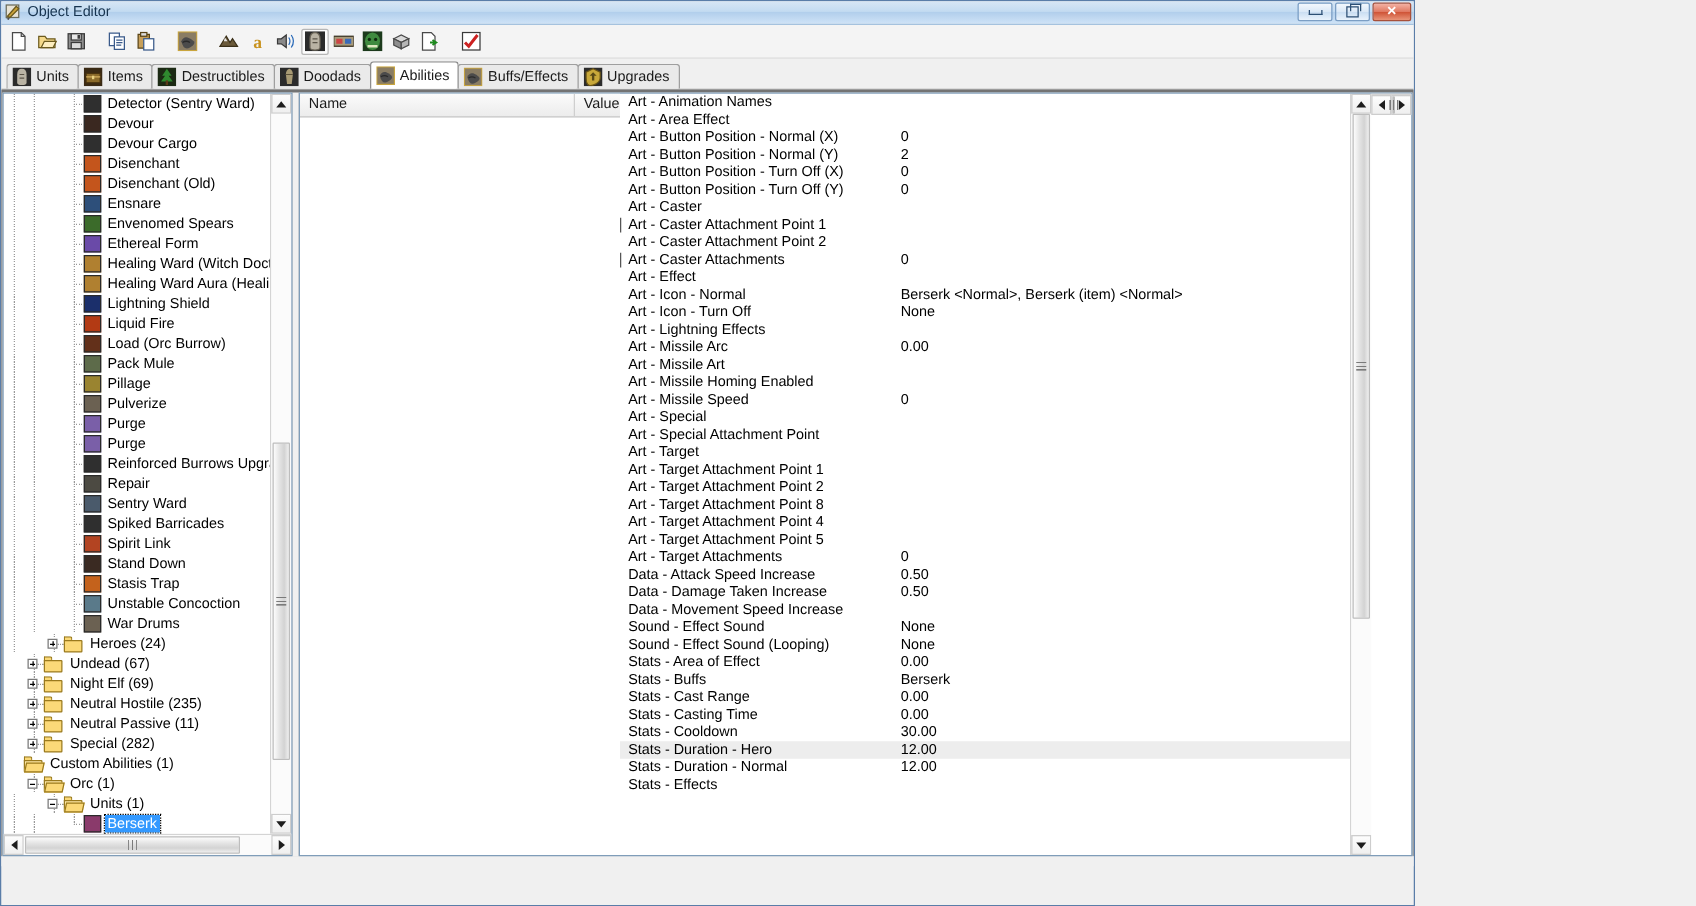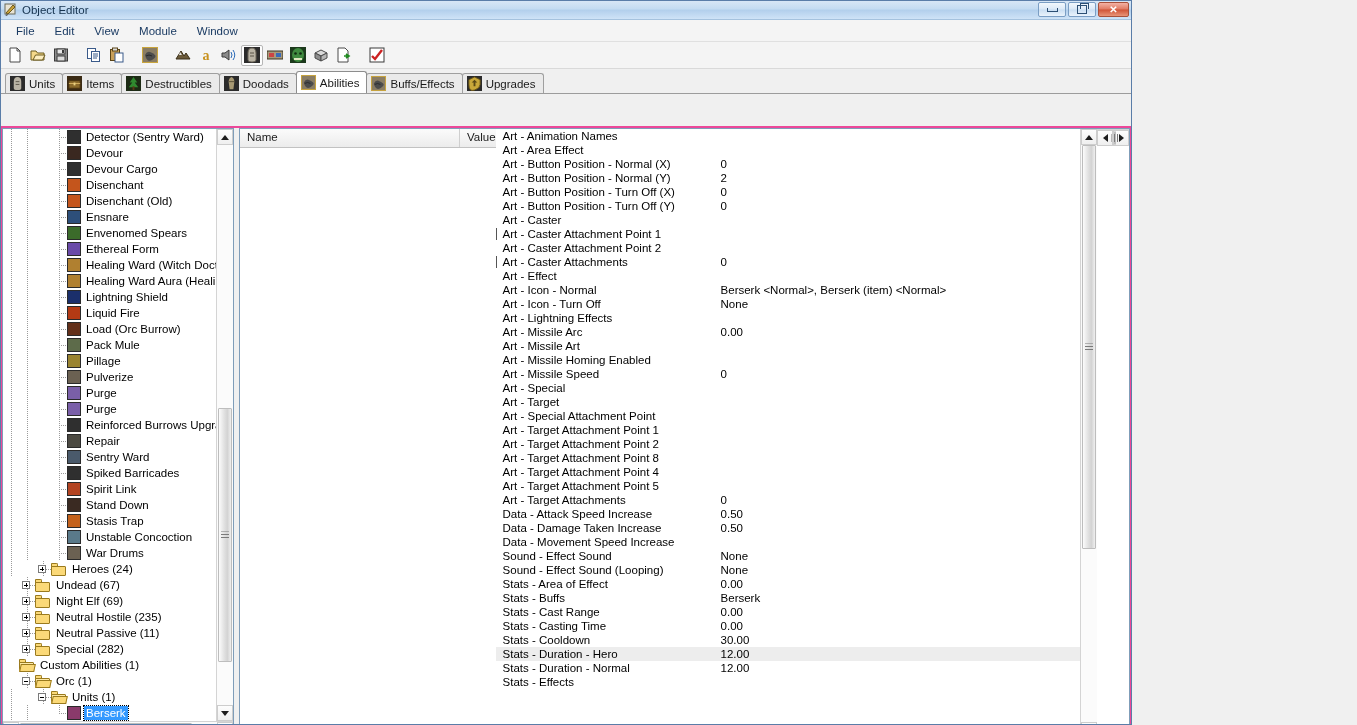--- a/index.html
+++ b/index.html
@@ -52,21 +52,21 @@
   .tabbar{height:24px;background:#f0f0f0;display:flex;align-items:flex-end;padding-left:4px;
           border-bottom:1px solid #9c9c9c;position:relative;}
   .tab{height:20px;display:flex;align-items:center;gap:4px;padding:0 7px 0 4px;
        border:1px solid #9f9f9f;border-bottom:none;background:#eaeaea;
        border-radius:3px 3px 0 0;margin-right:-1px;font-size:11.5px;color:#1a1a1a;
        box-sizing:border-box;position:relative;margin-top:48px;}
   .tab.selected{background:#ffffff;height:22px;z-index:3;border-color:#8d8d8d;}
   .tab .ticon{width:15px;height:15px;flex:0 0 auto;position:relative;}
 
   
-  .main{display:flex;height:613px;background:#ec4899;padding:2px 1px 0 1px;box-sizing:border-box;margin-top:32px;}
+  .main{display:flex;height:613px;background:#737373;padding:2px 1px 0 1px;box-sizing:border-box;}
 
   
   .treepanel{width:232px;display:flex;flex-direction:column;background:#fff;
              border:1px solid #7f9db9;box-sizing:border-box;position:relative;}
   .treewrap{flex:1;display:flex;overflow:hidden;position:relative;}
   .tree{flex:1;overflow:hidden;position:relative;background:#fff;}
   .trow{height:16px;display:flex;align-items:center;white-space:nowrap;font-size:11.5px;color:#000;position:relative;}
   .indent{width:16px;height:16px;flex:0 0 auto;position:relative;}
   .vline:after{content:"";position:absolute;left:8px;top:0;width:1px;height:16px;
      background:repeating-linear-gradient(to bottom,#9a9a9a 0 1px,transparent 1px 2px);}
@@ -158,27 +158,20 @@
         </div>
       <div class="winbtn">
           <span class="maxsq"></span>
         </div>
       <div class="winbtn close">
           <span class="glyph">✕</span>
         </div>
     </div>
   </div>
 
-  <div class="menubar">
-    <div class="menuitem">File</div>
-    <div class="menuitem">Edit</div>
-    <div class="menuitem">View</div>
-    <div class="menuitem">Module</div>
-    <div class="menuitem">Window</div>
-  </div>
 
   <div class="toolbar">
     <div class="tbtn">
       <svg class="ico" viewBox="0 0 16 16">
           <path d="M3 1 h7 l3 3 v11 H3 Z" fill="#fff" stroke="#4a4a4a"></path>
           <path d="M10 1 v3 h3" fill="none" stroke="#4a4a4a"></path>
         </svg>
     </div>
     <div class="tbtn">
       <svg class="ico" viewBox="0 0 16 16">
@@ -799,25 +792,25 @@
             </div>
             <div class="prow">
               <div class="pname">Art - Missile Speed</div>
               <div class="pval">0</div>
             </div>
             <div class="prow">
               <div class="pname">Art - Special</div>
               <div class="pval"></div>
             </div>
             <div class="prow">
+              <div class="pname">Art - Special Attachment Point</div>
+              <div class="pval"></div>
+            </div>
+            <div class="prow">
               <div class="pname">Art - Target</div>
-              <div class="pval"></div>
-            </div>
-            <div class="prow">
-              <div class="pname">Art - Special Attachment Point</div>
               <div class="pval"></div>
             </div>
             <div class="prow">
               <div class="pname">Art - Target Attachment Point 1</div>
               <div class="pval"></div>
             </div>
             <div class="prow">
               <div class="pname">Art - Target Attachment Point 2</div>
               <div class="pval"></div>
             </div>

